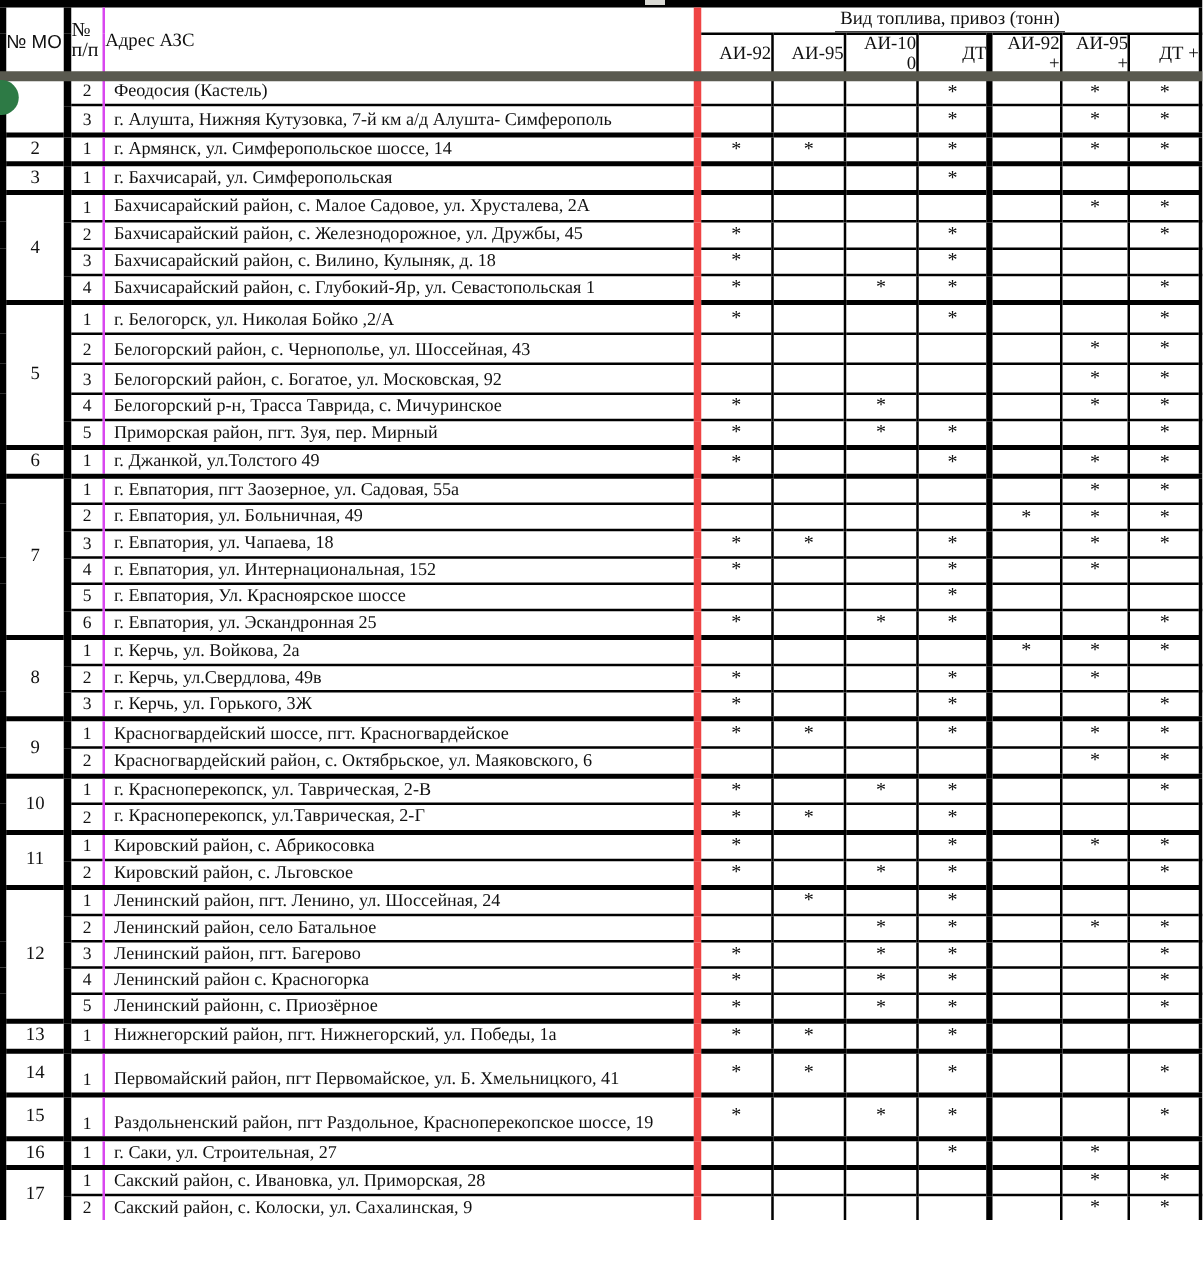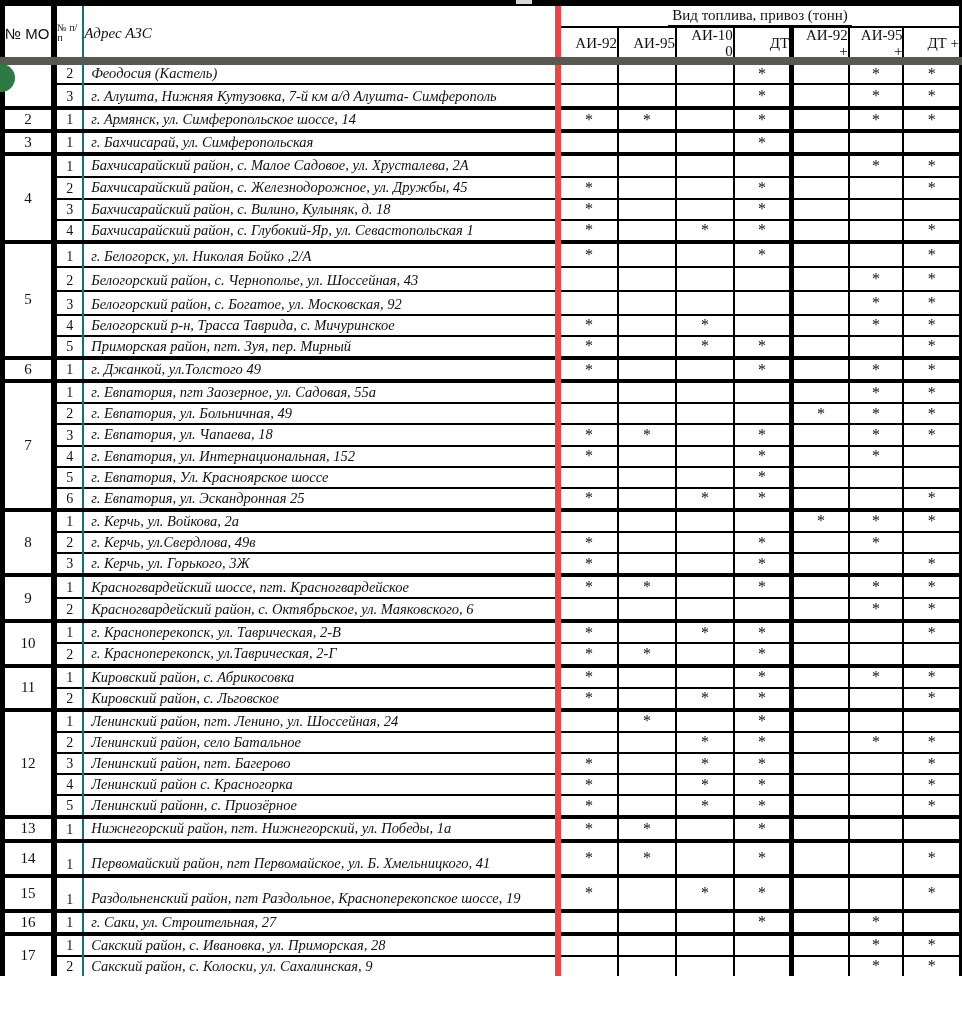--- a/index.html
+++ b/index.html
@@ -13,39 +13,39 @@
   .green-dot{position:absolute;top:64px;left:-13px;width:28px;height:28px;border-radius:50%;z-index:6;}
   table{
     position:absolute;top:6px;left:0;width:962px;
     border-collapse:collapse;table-layout:fixed;
     border-left:5px solid #000;border-right:3px solid #000;
   }
   th,td{padding:0;margin:0;overflow:hidden;}
   th{font-weight:normal;}
   
   .c-num{border-left:6px solid #000;}
-  .c-addr{border-left:2px solid #0f766e;font-style:italic;}
+  .c-addr{border-left:2px solid #d946ef;}
   .c-f0{border-left:6px solid #ef4444;}
   .c-f1,.c-f2,.c-f3,.c-f5,.c-f6{border-left:2px solid #000;}
   .c-f4{border-left:5px solid #000;}
   
   tbody td{border-top:2px solid #000;}
   tr.sec-start td{border-top:4px solid #000;}
   thead tr.names th{border-top:2px solid #000;border-bottom:3px solid #000;}
   thead th.merged{border-bottom:3px solid #000;}
   .group-h{
     font-size:15px;text-align:center;vertical-align:bottom;
     border-bottom:0;height:20px;
   }
   .group-h .u{display:inline-block;border-bottom:1px solid #000;padding:0 4px 1px 4px;}
   thead .names th{font-size:15px;text-align:right;vertical-align:middle;height:32px;line-height:1.05;}
   thead .names th span{display:inline-block;max-width:48px;word-break:break-all;}
   th.merged{font-size:15px;text-align:left;vertical-align:middle;}
   th.mo-h{font-family:"Liberation Sans","DejaVu Sans",sans-serif;}
-  th.num-h{line-height:1.0;font-size:10px;}
+  th.num-h{line-height:1.0;font-size:16px;}
   td.mo{ text-align:center;vertical-align:middle;font-size:15px;}
   td.num{text-align:center;vertical-align:bottom;font-size:14px;padding-bottom:1px;}
   td.addr{text-align:left;vertical-align:bottom;font-size:14.5px;padding:0 4px 1px 7px;line-height:1.25;}
   td.fuel{text-align:center;vertical-align:middle;font-size:16px;line-height:1;}
 </style>
 </head>
 <body>
 
 <div class="topbar">
   <div class="topbar-notch"></div>

